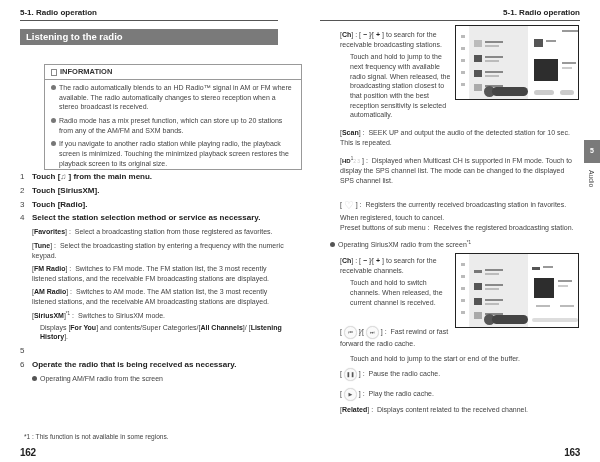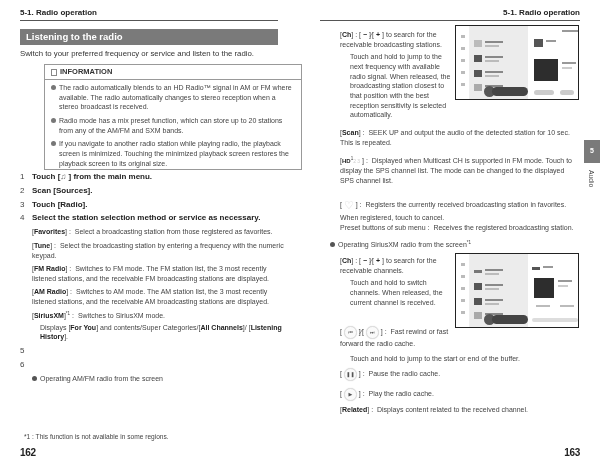--- a/index.html
+++ b/index.html
@@ -68,42 +68,41 @@
   .heart { display: inline-block; color: #d7d7d7; font-size: 11px; vertical-align: middle; }
 </style>
 </head>
 <body>
 
 <div class="page left">
   <div class="running-head">5-1. Radio operation</div>
   <div class="head-rule"></div>
 
   <div class="section-bar">Listening to the radio</div>
-  <div class="intro">Switch to your preferred frequency or service and listen to the radio.</div>
 
   <div class="info-box">
     <div class="info-head">
       <span class="box-icon"></span>
       <span>INFORMATION</span>
     </div>
     <div class="info-list">
       <div class="bullet-item"><span class="dot"></span><span>The radio automatically blends to an HD Radio™ signal in AM or FM where available. The radio automatically changes to stereo reception when a stereo broadcast is received.</span></div>
       <div class="bullet-item"><span class="dot"></span><span>Radio mode has a mix preset function, which can store up to 20 stations from any of the AM/FM and SXM bands.</span></div>
       <div class="bullet-item"><span class="dot"></span><span>If you navigate to another radio station while playing radio, the playback screen is minimized. Touching the minimized playback screen restores the playback screen to its original size.</span></div>
     </div>
   </div>
 
   <div class="steps">
     <div class="step">
       <span class="num">1</span>
       <span><span>Touch [</span><span class="glyph" style="font-weight:normal;color:#666">♫</span><span> ] from the main menu.</span></span>
     </div>
     <div class="step">
         <span class="num">2</span>
-        <span>Scan [Sources].</span>
+        <span>Touch [SiriusXM].</span>
       </div>
     <div class="step">
         <span class="num">3</span>
         <span>Touch [Radio].</span>
       </div>
     <div class="step">
         <span class="num">4</span>
         <span>Select the station selection method or service as necessary.</span>
       </div>
 
@@ -112,20 +111,21 @@
     <div class="sub">[<b>FM Radio</b>] :&nbsp; <span>Switches to FM mode. The FM station list, the 3 most recently listened stations, and the receivable FM broadcasting stations are displayed.</span></div>
     <div class="sub">[<b>AM Radio</b>] :&nbsp; <span>Switches to AM mode. The AM station list, the 3 most recently listened stations, and the receivable AM broadcasting stations are displayed.</span></div>
     <div class="sub" style="margin-bottom:2px">[<b>SiriusXM</b>]<sup>*1</sup> :&nbsp; <span>Switches to SiriusXM mode.</span></div>
     <div class="sub sub-indent"><span>Displays [</span><b>For You</b><span>] and contents/Super Categories/[</span><b>All Channels</b><span>]/ [</span><b>Listening History</b><span>].</span></div>
 
     <div class="step">
         <span class="num">5</span>
       </div>
     <div class="step">
         <span class="num">6</span>
+        <span>Operate the radio that is being received as necessary.</span>
       </div>
     <div class="sub-bullet">
         <span class="dot"></span>
         <span>Operating AM/FM radio from the screen</span>
       </div>
   </div>
 
   <div class="footnote">*1 : This function is not available in some regions.</div>
   <div class="page-num">162</div>
 </div>

